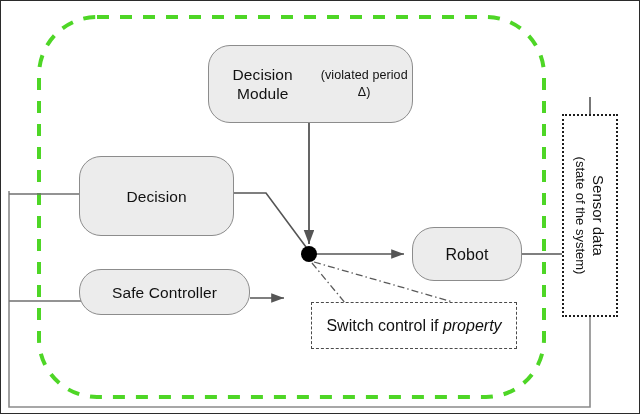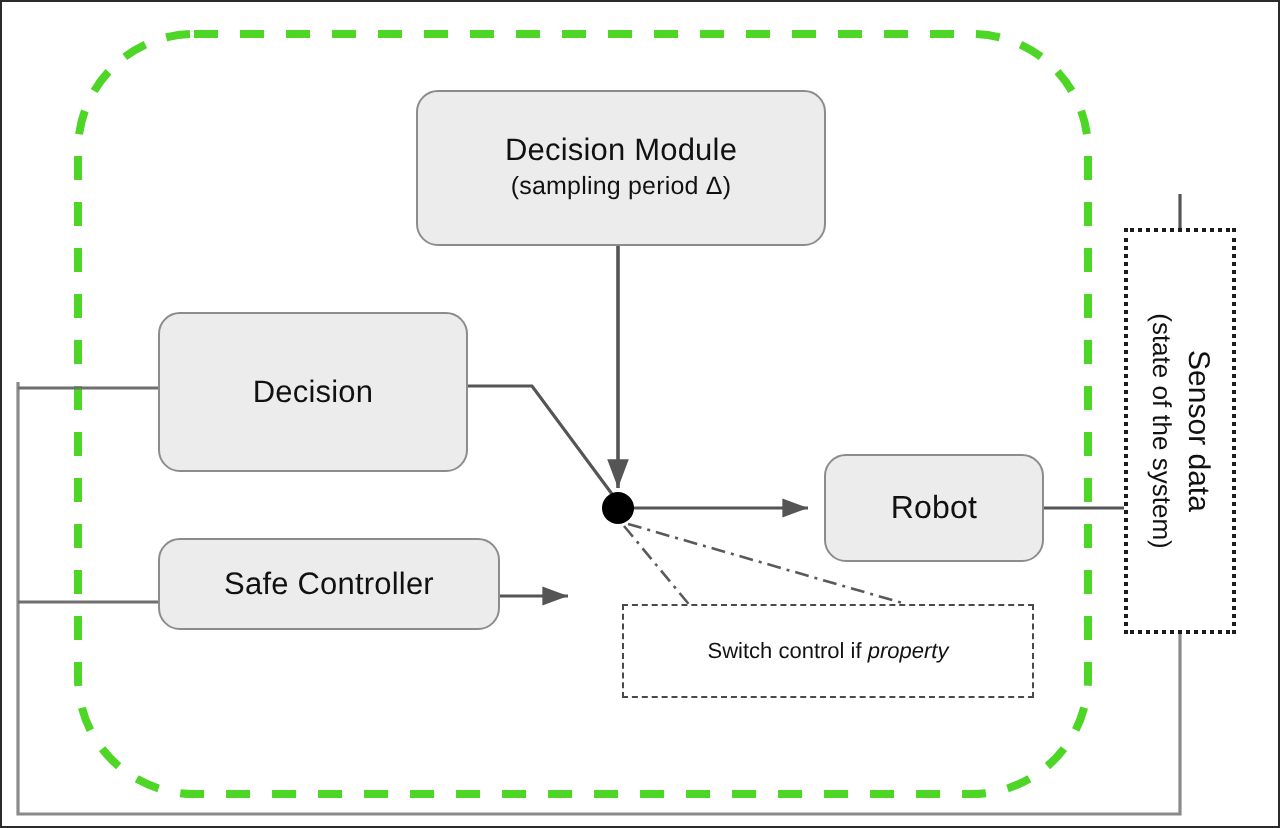--- a/index.html
+++ b/index.html
@@ -23,24 +23,23 @@
     position: absolute;
     left: 0;
     top: 0;
     width: 640px;
     height: 414px;
   }
   .node {
     position: absolute;
     background: #ececec;
     border: 1px solid #8c8c8c;
-    border-radius: 11px;
+    border-radius: 22px;
     box-sizing: border-box;
     display: flex;
-    flex-direction: column;
     align-items: center;
     justify-content: center;
     text-align: center;
     color: #111111;
     z-index: 3;
   }
   .node .title {
     font-size: 15.5px;
     line-height: 19px;
     letter-spacing: .1px;
@@ -92,21 +91,21 @@
     box-sizing: border-box;
     display: flex;
     flex-direction: column;
     align-items: center;
     justify-content: center;
     text-align: center;
     z-index: 4;
     color: #111111;
   }
   #switch-callout .line {
-    font-size: 11px;
+    font-size: 16px;
     line-height: 16px;
     white-space: nowrap;
     text-align: center;
   }
   #switch-callout .ital {
     font-style: italic;
   }
   
   #sensor-panel {
     position: absolute;
@@ -170,21 +169,21 @@
     <path d="M521,253 L561,253" fill="none" stroke="#555555" stroke-width="1.6"></path>
 
     <path d="M311,262 L345,303" fill="none" stroke="#5a5a5a" stroke-width="1.3" stroke-dasharray="7,3,1.5,3"></path>
     <path d="M313,261 L452,301" fill="none" stroke="#5a5a5a" stroke-width="1.3" stroke-dasharray="7,3,1.5,3"></path>
 
     <circle cx="308" cy="253" r="8" fill="#000000"></circle>
   </svg>
 
   <div class="node" id="decision-module">
     <div class="title">Decision Module</div>
-    <div class="sub">(sampling period Δ)</div>
+    <div class="sub">(violated period Δ)</div>
   </div>
 
   <div class="node" id="advanced-controller">
     <div class="title">Decision</div>
   </div>
 
   <div class="node" id="safe-controller">
     <div class="title">Safe Controller</div>
   </div>
 

